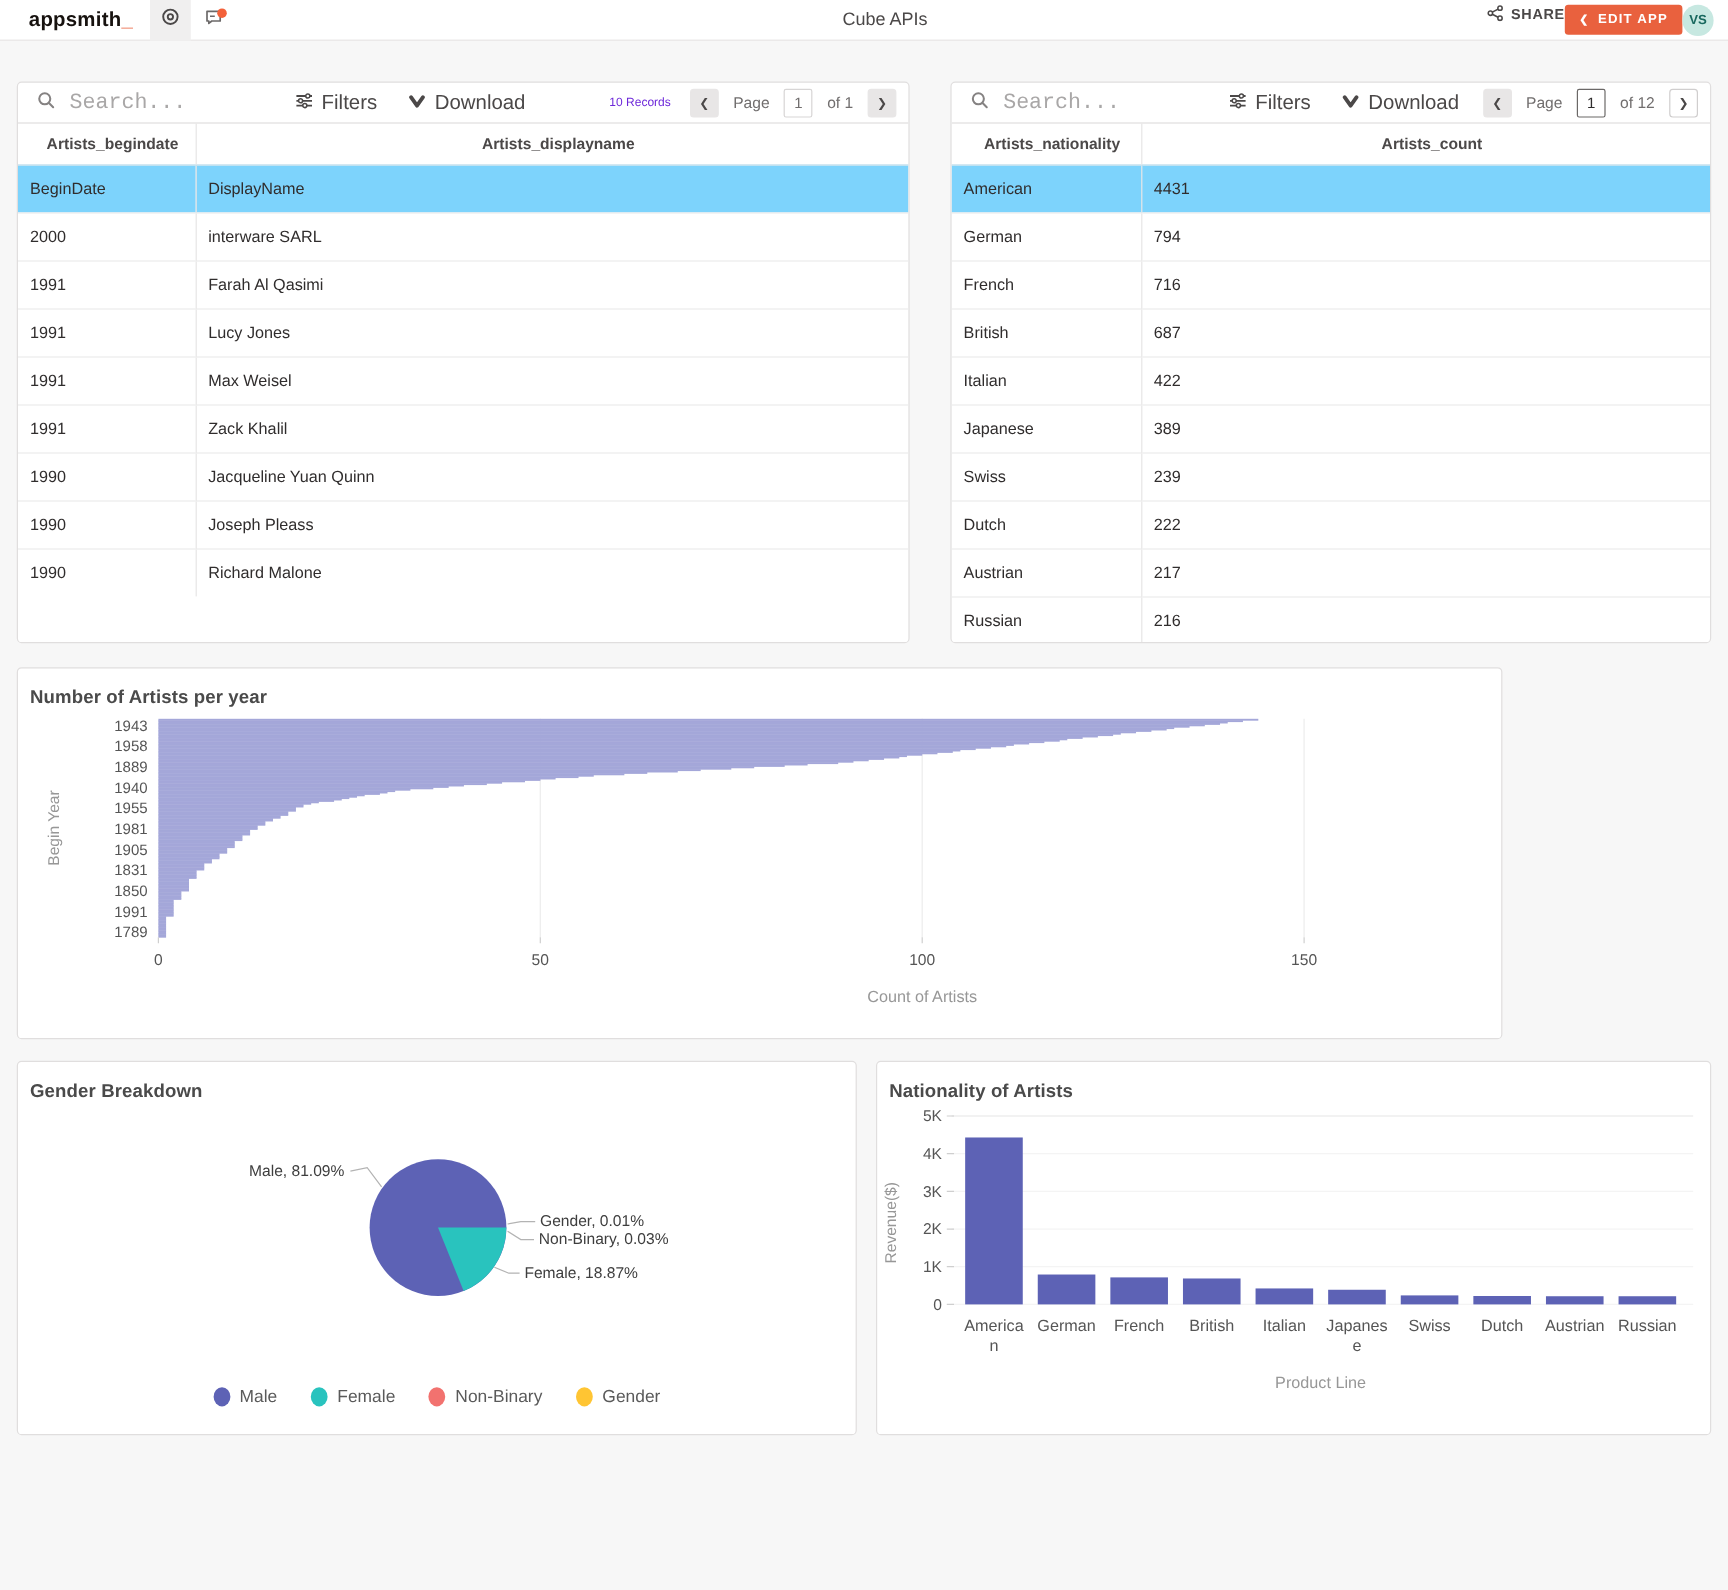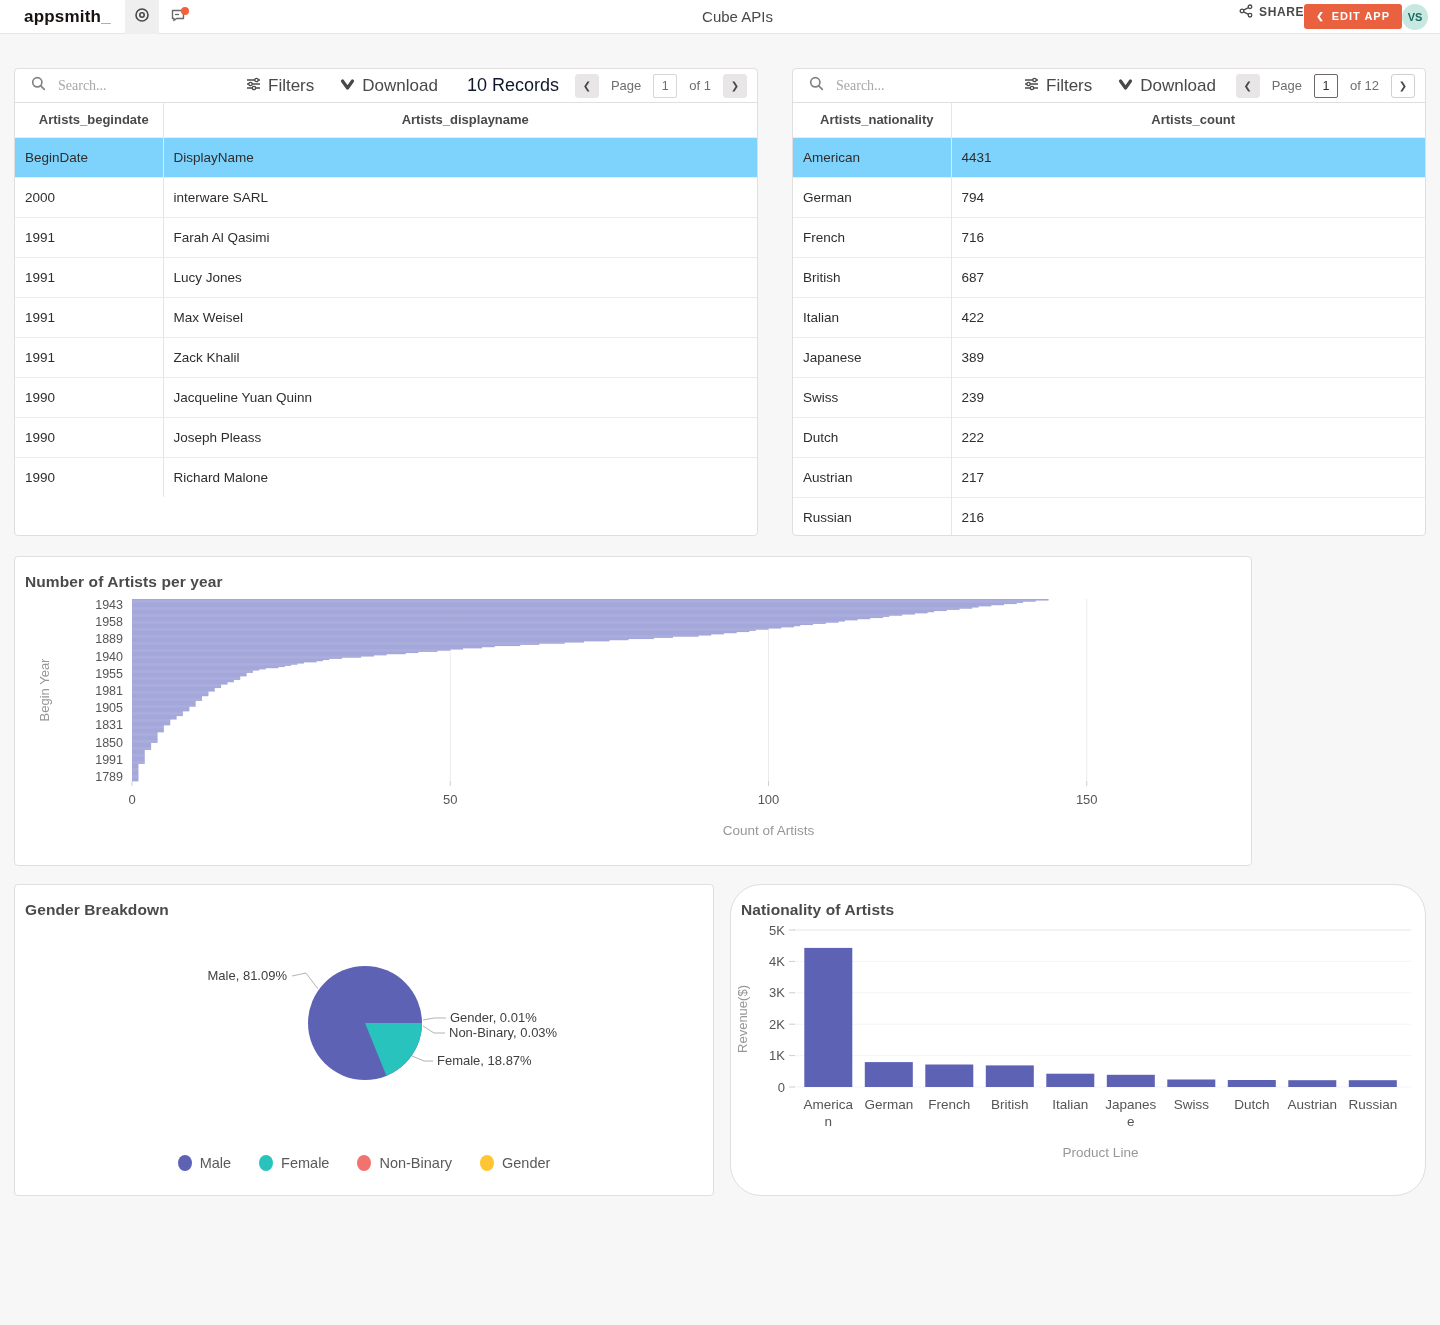--- a/index.html
+++ b/index.html
@@ -19,30 +19,30 @@
   .avatar { width:26px; height:26px; border-radius:50%; background:#c7e8e1; color:#19695f; font-size:11px; font-weight:700; display:flex; align-items:center; justify-content:center; cursor:pointer; }
   
   .main { padding:34px 14px 0 14px; }
   .row1 { display:flex; gap:34px; margin-bottom:20px; }
   .row3 { display:flex; gap:16px; }
   .panel { background:#fff; border:1px solid #e0dede; border-radius:4px; overflow:hidden; }
   .p-table-l { width:744px; height:468px; }
   .p-table-r { width:634px; height:468px; }
   .p-chart-year { width:1238px; height:310px; margin-bottom:18px; }
   .p-pie { width:700px; height:312px; }
-  .p-col { width:696px; height:312px;border-radius:31px; }
+  .p-col { width:696px; height:312px; }
   
   .toolbar { height:34px; border-bottom:1px solid #e0dede; display:flex; align-items:center; padding:0 10px 0 16px; }
   .search-wrap { display:flex; align-items:center; gap:12px; width:215px; }
-  .search-input { border:none; outline:none; font-size:14px; color:#b91c1c; width:150px; font-family:Liberation Serif, serif; background:transparent; }
+  .search-input { border:none; outline:none; font-size:18px; color:#b91c1c; width:150px; font-family:Liberation Mono, monospace; background:transparent; }
   .search-input::placeholder { color:#a9a7a7; }
   .tool-mid { display:flex; align-items:center; gap:26px; flex:1; }
   .tool-item { display:flex; align-items:center; gap:7px; font-size:17px; color:#4b4848; cursor:pointer; }
   .tool-right { display:flex; align-items:center; gap:8px; }
-  .records { font-size:18px; color:#0f172a; margin-right:8px; }
+  .records { font-size:10px; color:#6d28d9; margin-right:8px; }
   .pg-btn { width:24px; height:24px; border-radius:3px; display:flex; align-items:center; justify-content:center; font-size:10px; color:#4b4848; cursor:pointer; background:#e8e6e6; border:1px solid #e8e6e6; }
   .pg-btn.outlined { background:#fff; border:1px solid #d0cece; }
   .pg-label { font-size:13px; color:#716e6e; margin:0 4px; }
   .pg-input { width:24px; height:24px; border:1px solid #d7d5d5; border-radius:2px; text-align:center; font-size:12.5px; color:#716e6e; outline:none; font-family:inherit; }
   .pg-input.active { border-color:#6b6867; color:#302d2d; }
   table { border-collapse:collapse; width:100%; table-layout:fixed; }
   th { height:34px; text-align:center; font-size:13px; font-weight:600; color:#4b4848; padding:0 0 0 10px; border-right:1px solid #e7e5e5; }
   th:last-child { border-right:none; }
   td { height:40px; font-size:13.5px; color:#302d2d; padding:0 0 0 10px; border-top:1px solid #ececec; border-right:1px solid #e7e5e5; cursor:pointer; }
   td:last-child { border-right:none; }

